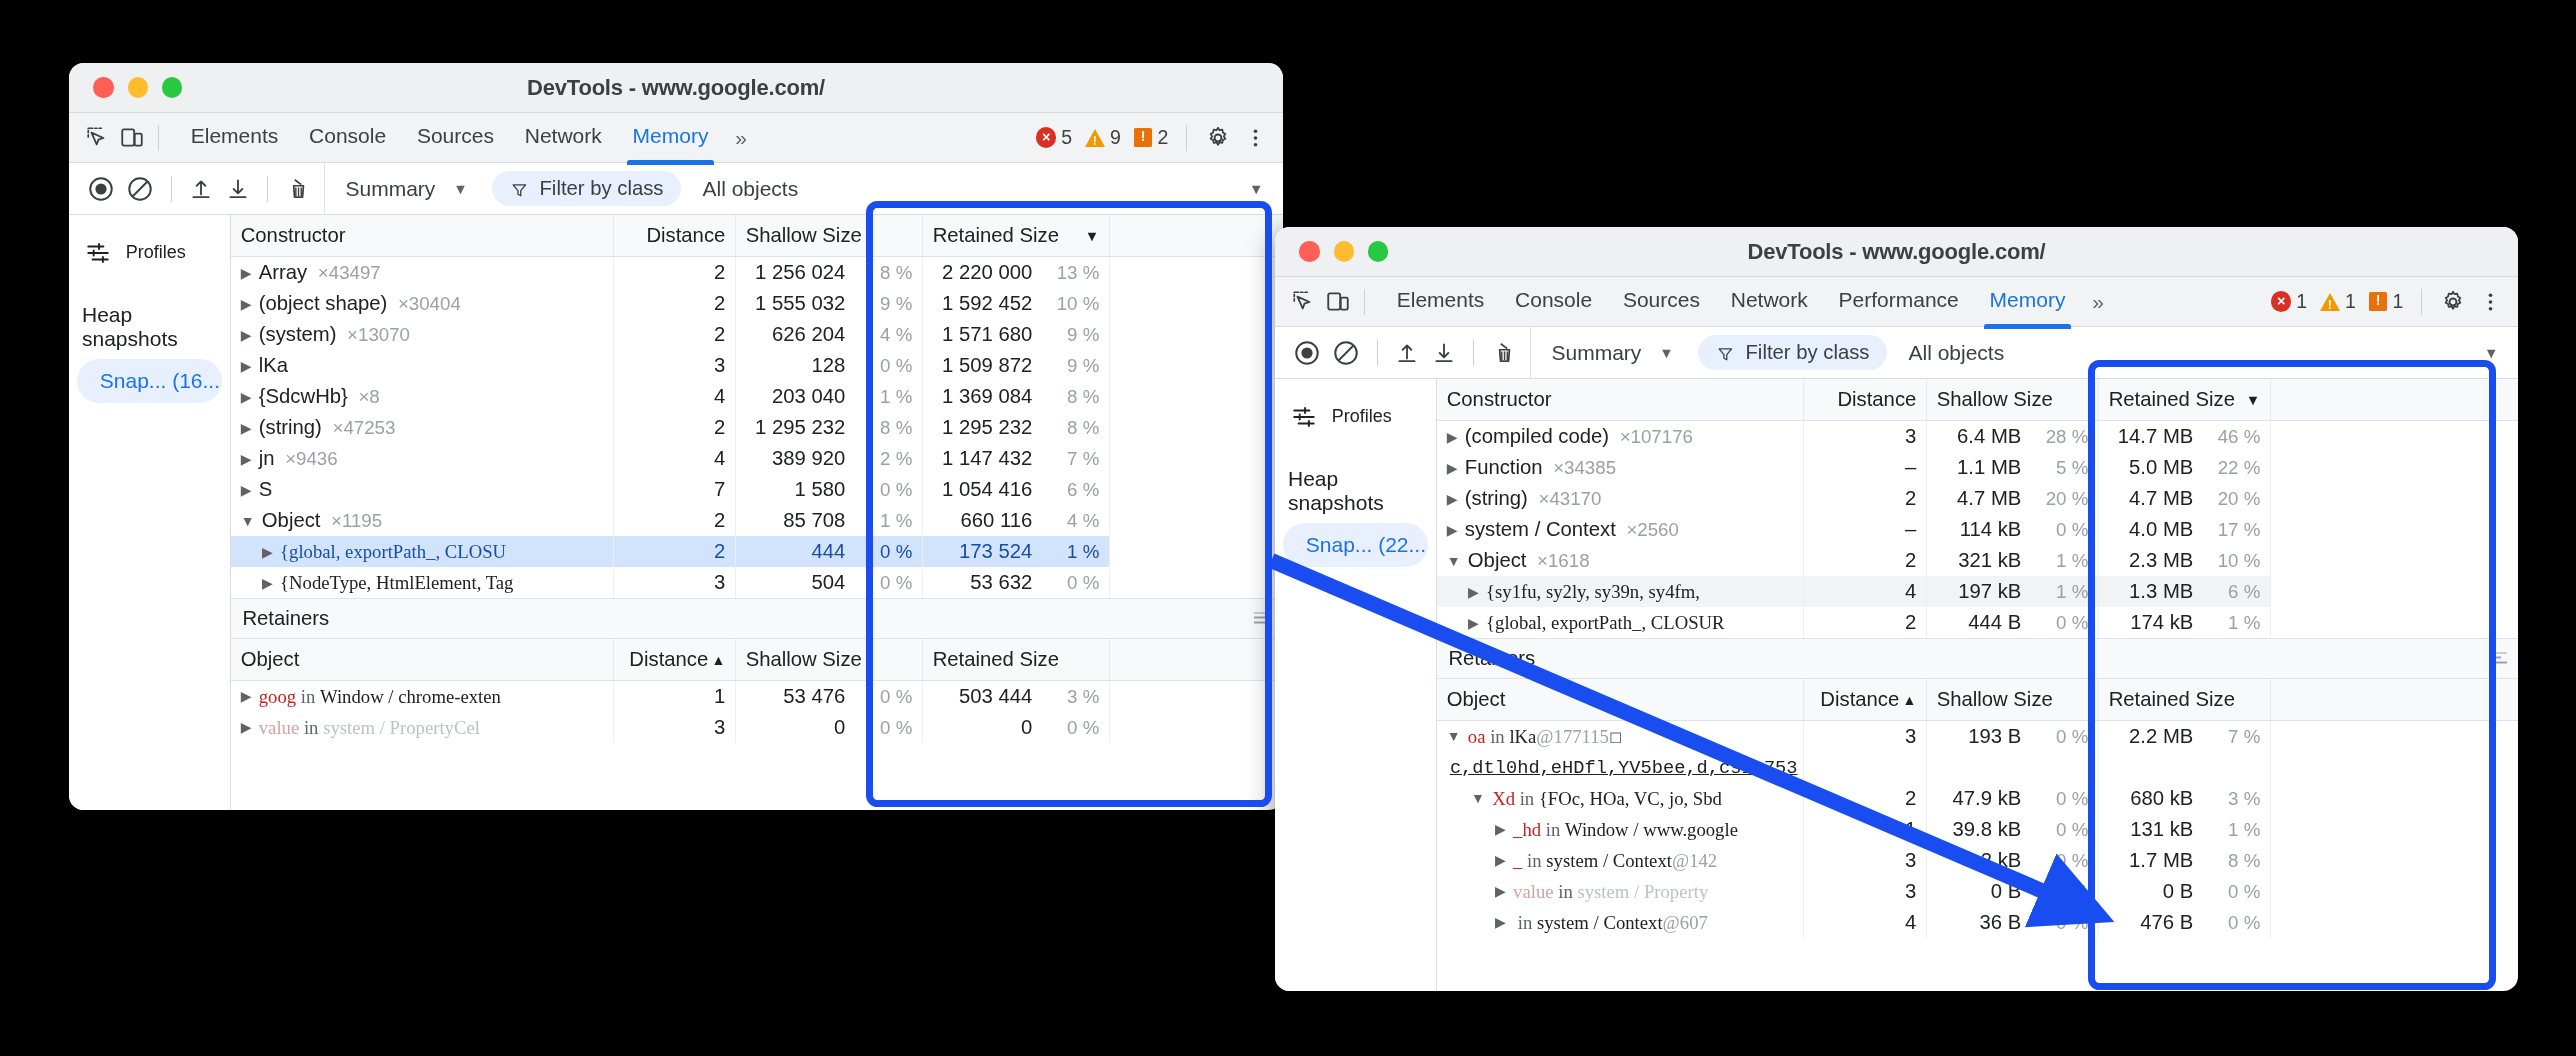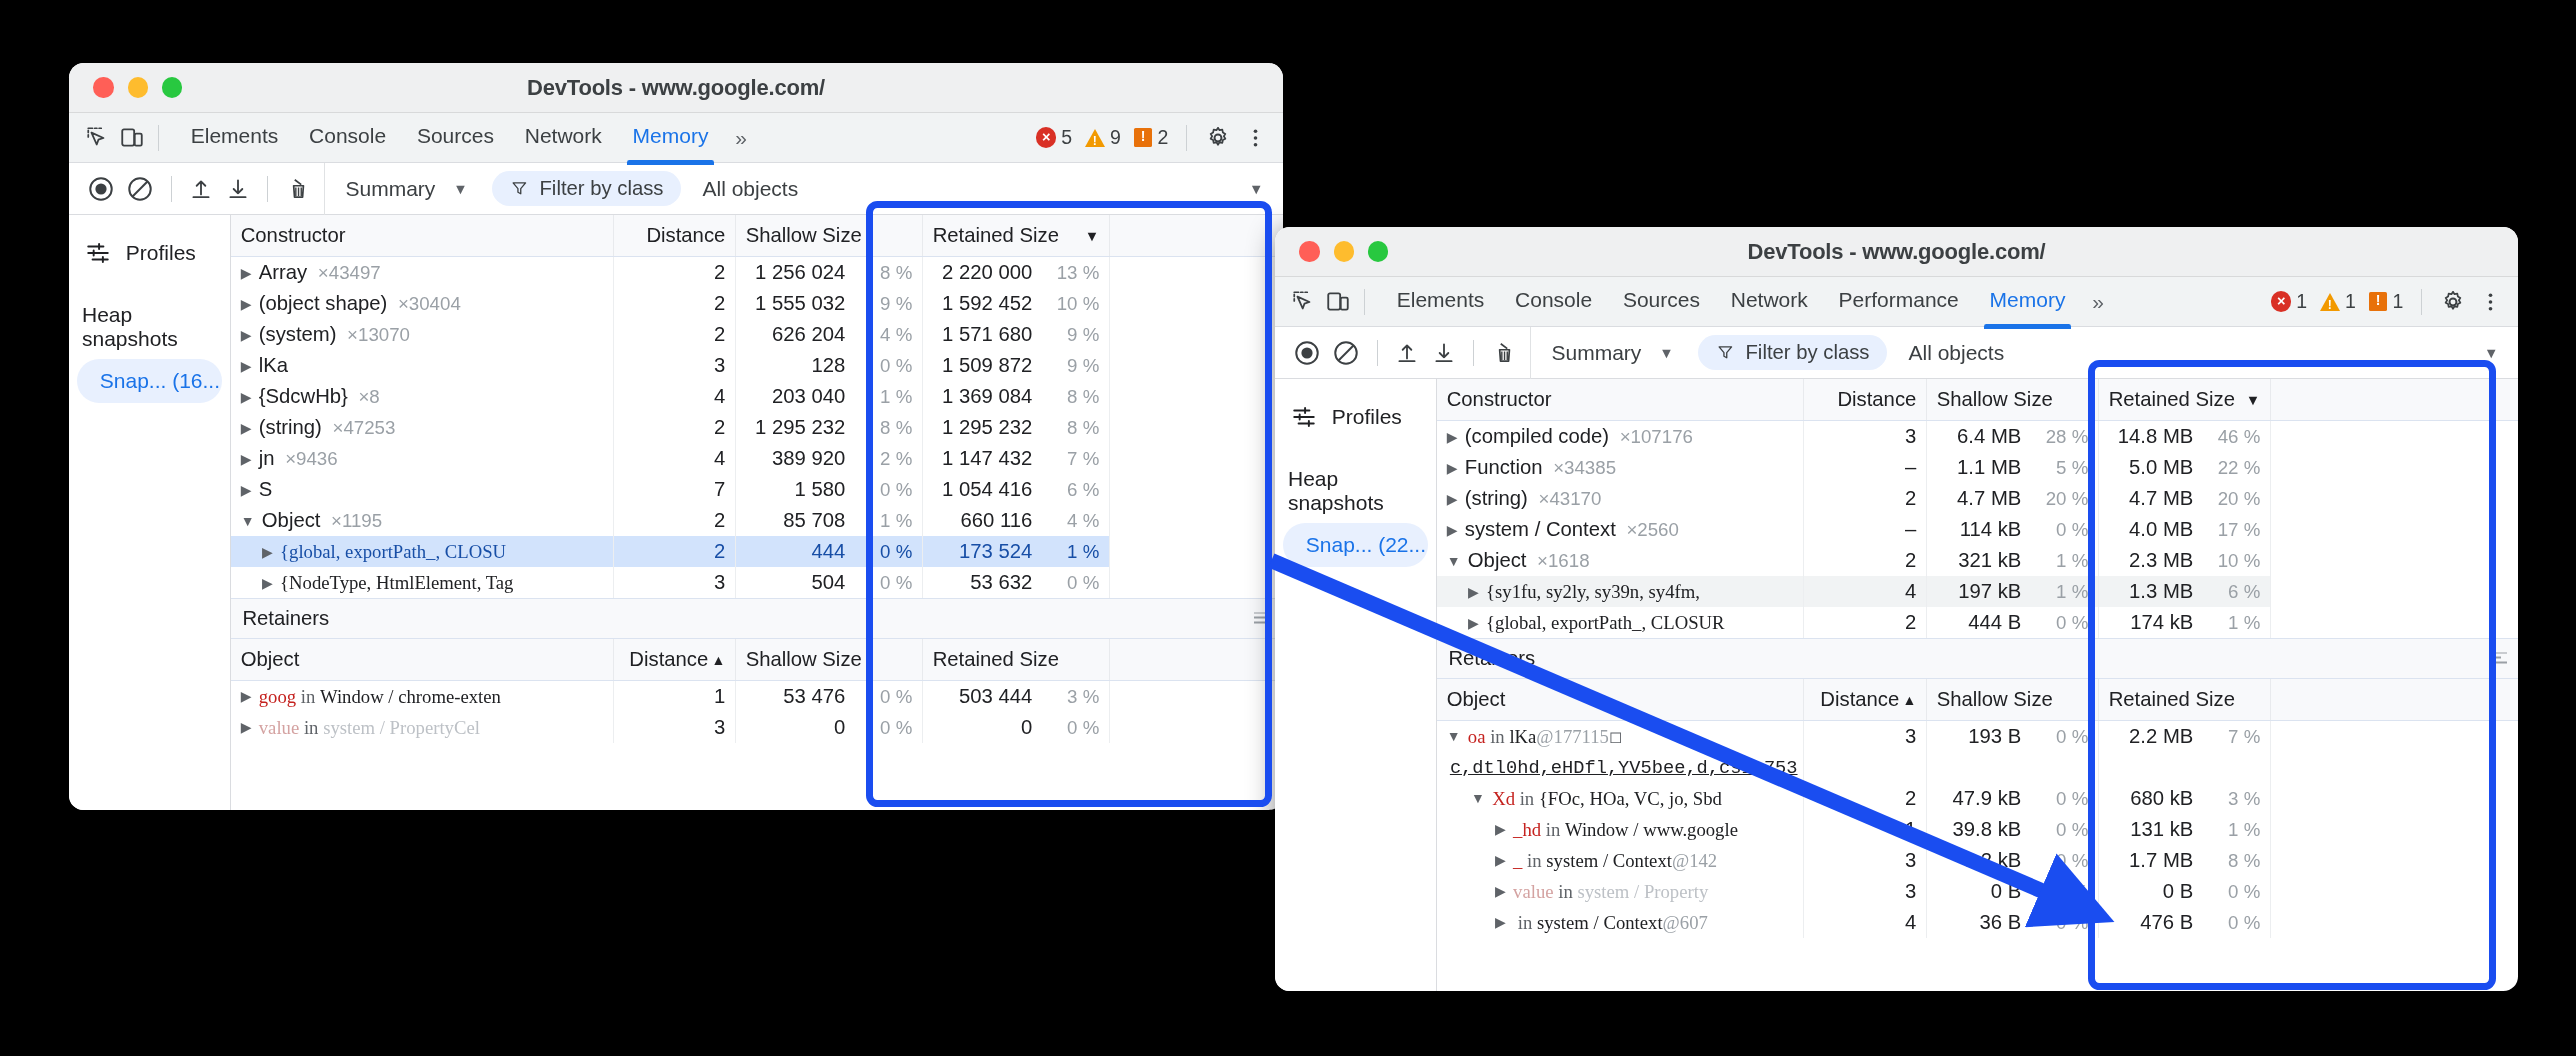--- a/index.html
+++ b/index.html
@@ -45,28 +45,28 @@
 
   
   .memtb { height:52px; background:#fff; border-bottom:0.8px solid #dadce0;
            display:flex; align-items:center; flex:none; }
   .memtb-left { display:flex; align-items:center; gap:11.4px; padding:0 13px 0 18px;
                 border-right:0.8px solid #e0e2e4; height:52px; }
   .memtb-right { display:flex; align-items:center; gap:0; padding-left:21px; flex:1; position:relative;}
   .summary { font-size:21px; color:#3c4043; }
   .caret { font-size:14.6px; color:#5f6368; margin:0 24.4px 0 18px; }
   .filterchip { background:#e8f0fe; border-radius:18px; padding:5.7px 18px;
-                display:flex; align-items:center; gap:10.6px; font-size:20.3px; color:#3c4043;}
+                display:flex; align-items:flex-end; gap:10.6px; font-size:20.3px; color:#3c4043;}
   .allobj { font-size:21px; color:#3c4043; margin-left:21px; }
   .tb-caret-right { position:absolute; right:19.5px; font-size:14.6px; color:#5f6368; }
 
   
   .body { display:flex; flex:1; min-height:0; }
   .sidebar { width:162px; flex:none; border-right:0.8px solid #dadce0; background:#fff; padding-top:18px;}
-  .sb-row { display:flex; align-items:center; gap:14.6px; padding:6.5px 0 6.5px 16.2px; font-size:21px; color:#202124;}
+  .sb-row { display:flex; align-items:center; gap:14.6px; padding:6.5px 0 6.5px 16.2px; font-size:18px; color:#202124;}
   .sb-section { font-size:21px; color:#202124; padding:31px 0 8.1px 13px; }
   .sb-item { display:flex; align-items:center; gap:13px; margin:0 8.1px 0 8.1px;
              padding:8.1px 9.7px; border-radius:812px; background:#e8f0fe;
              color:#1a73e8; font-size:21px; white-space:nowrap; overflow:hidden;}
 
   .panes { flex:1; min-width:0; display:flex; flex-direction:column; }
   .grid { display:grid; }
   .hdr { background:#f8f9fb; border-bottom:0.8px solid #dbe3f0; }
   .cell { font-size:20.3px; color:#202124; padding:5.7px 9.7px; white-space:nowrap;
           overflow:hidden; border-right:0.8px solid #e8eaed; display:flex; align-items:center;}
@@ -559,21 +559,21 @@
             <div class="row "><div class="rcell" style="padding-left:9.7px">
                 <span class="tri">▶</span>
                 <span class="">(compiled code)</span>
                 <span class="xcount">×107176</span>
               </div><div class="rcell num">
                 <span style="margin-left:auto">3</span>
               </div><div class="rcell num">
                 <span style="margin-left:auto">6.4 MB</span>
                 <span class="pct">28 %</span>
               </div><div class="rcell num">
-                <span style="margin-left:auto">14.8 MB</span>
+                <span style="margin-left:auto">14.7 MB</span>
                 <span class="pct">46 %</span>
               </div></div>
             <div class="row "><div class="rcell" style="padding-left:9.7px">
                 <span class="tri">▶</span>
                 <span class="">Function</span>
                 <span class="xcount">×34385</span>
               </div><div class="rcell num">
                 <span style="margin-left:auto">–</span>
               </div><div class="rcell num">
                 <span style="margin-left:auto">1.1 MB</span>

